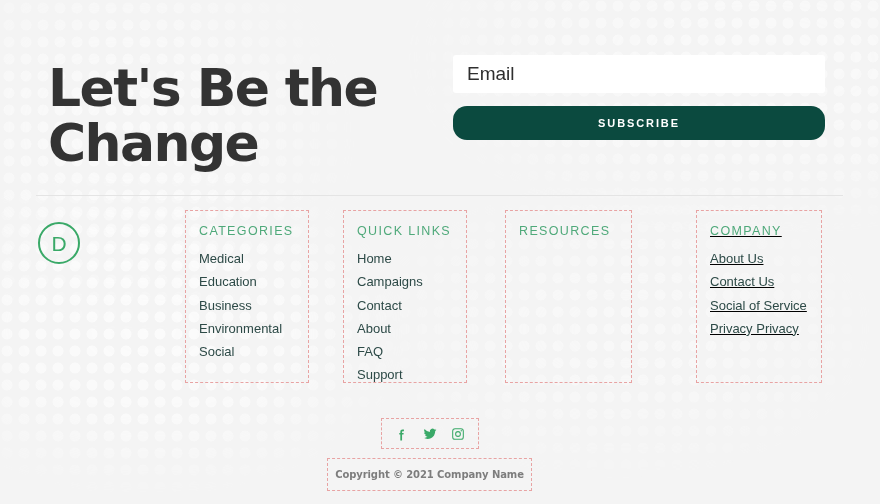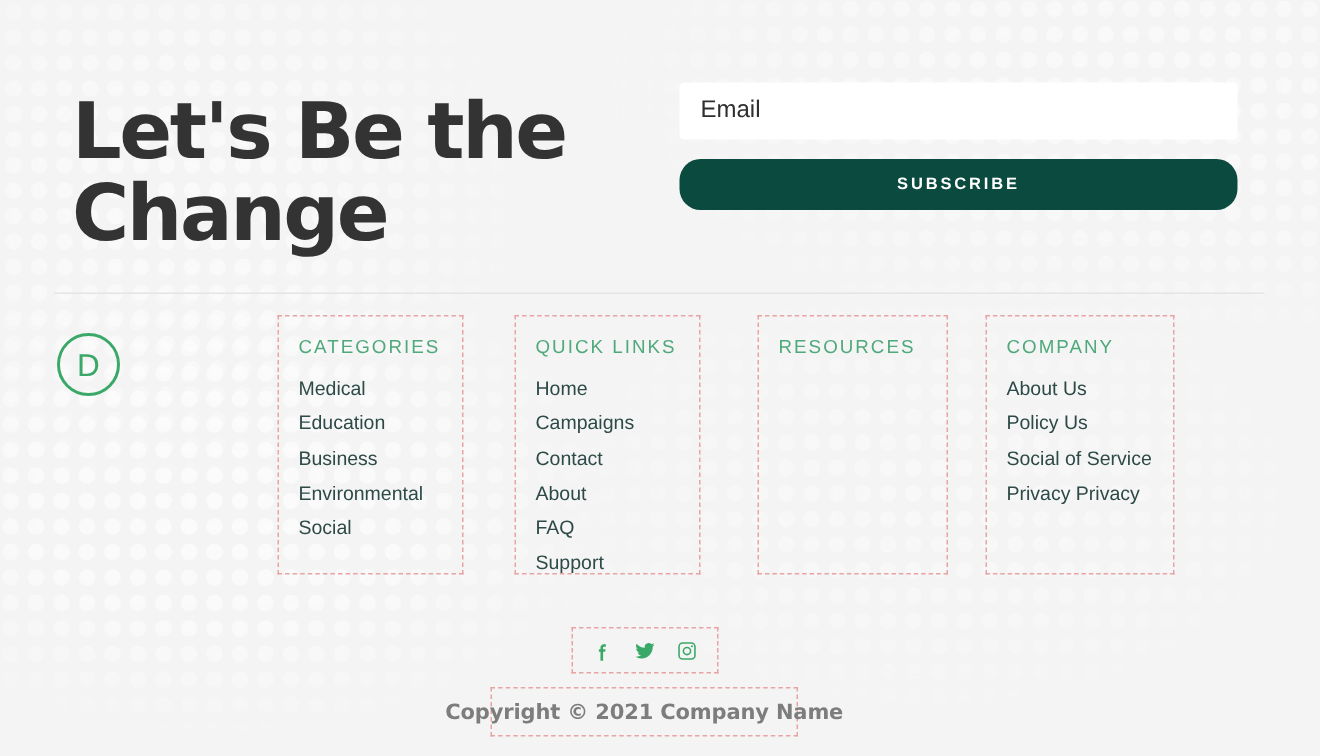--- a/index.html
+++ b/index.html
@@ -96,21 +96,21 @@
     display: block;
     box-sizing: border-box;
     width: 372px;
     height: 38px;
     border: none;
     outline: none;
     border-radius: 3px;
     background: #ffffff;
     color: #a21caf;
     font-family: "Liberation Sans", sans-serif;
-    font-size: 16px;
+    font-size: 19px;
     padding: 0 14px;
   }
   .email-field::placeholder { color: #2f2f2f; opacity: 1; }
 
   .subscribe-btn {
     display: block;
     box-sizing: border-box;
     width: 372px;
     height: 34px;
     margin-top: 13px;
@@ -149,21 +149,21 @@
     position: absolute;
     top: 210px;
     height: 173px;
     box-sizing: border-box;
     border: 1px dashed #e8a3a3;
     padding: 13px 0 0 13px;
   }
   .fcol.c1 { left: 185px; width: 124px; }
   .fcol.c2 { left: 343px; width: 124px; }
   .fcol.c3 { left: 505px; width: 127px; }
-  .fcol.c4 { left: 657px; width: 126px; }
+  .fcol.c4 { left: 696px; width: 126px; text-decoration: underline; }
 
   .fcol-title {
     margin: 0 0 9px 0;
     font-family: "Liberation Sans", sans-serif;
     font-size: 12.5px;
     font-weight: 400;
     letter-spacing: 1.35px;
     color: #4fa97a;
     white-space: nowrap;
   }
@@ -214,21 +214,21 @@
     width: 205px;
     height: 33px;
     box-sizing: border-box;
     border: 1px dashed #e8a3a3;
     display: flex;
     align-items: center;
     justify-content: center;
   }
   .copyright-text {
     font-family: "DejaVu Sans", sans-serif;
-    font-size: 14px;
+    font-size: 10px;
     font-weight: 700;
     letter-spacing: -0.1px;
     color: #7d7d7d;
     white-space: nowrap;
   }
 </style>
 </head>
 <body>
 
 <div id="root">
@@ -306,21 +306,21 @@
       <div class="fcol-title">RESOURCES</div>
     </div>
 
     <div class="fcol c4">
       <div class="fcol-title">COMPANY</div>
       <ul class="flist">
         <li>
             <a class="flink" href="#">About Us</a>
           </li>
         <li>
-            <a class="flink" href="#">Policy Us</a>
+            <a class="flink" href="#">Contact Us</a>
           </li>
         <li>
             <a class="flink" href="#">Social of Service</a>
           </li>
         <li>
             <a class="flink" href="#">Privacy Privacy</a>
           </li>
       </ul>
     </div>
 

